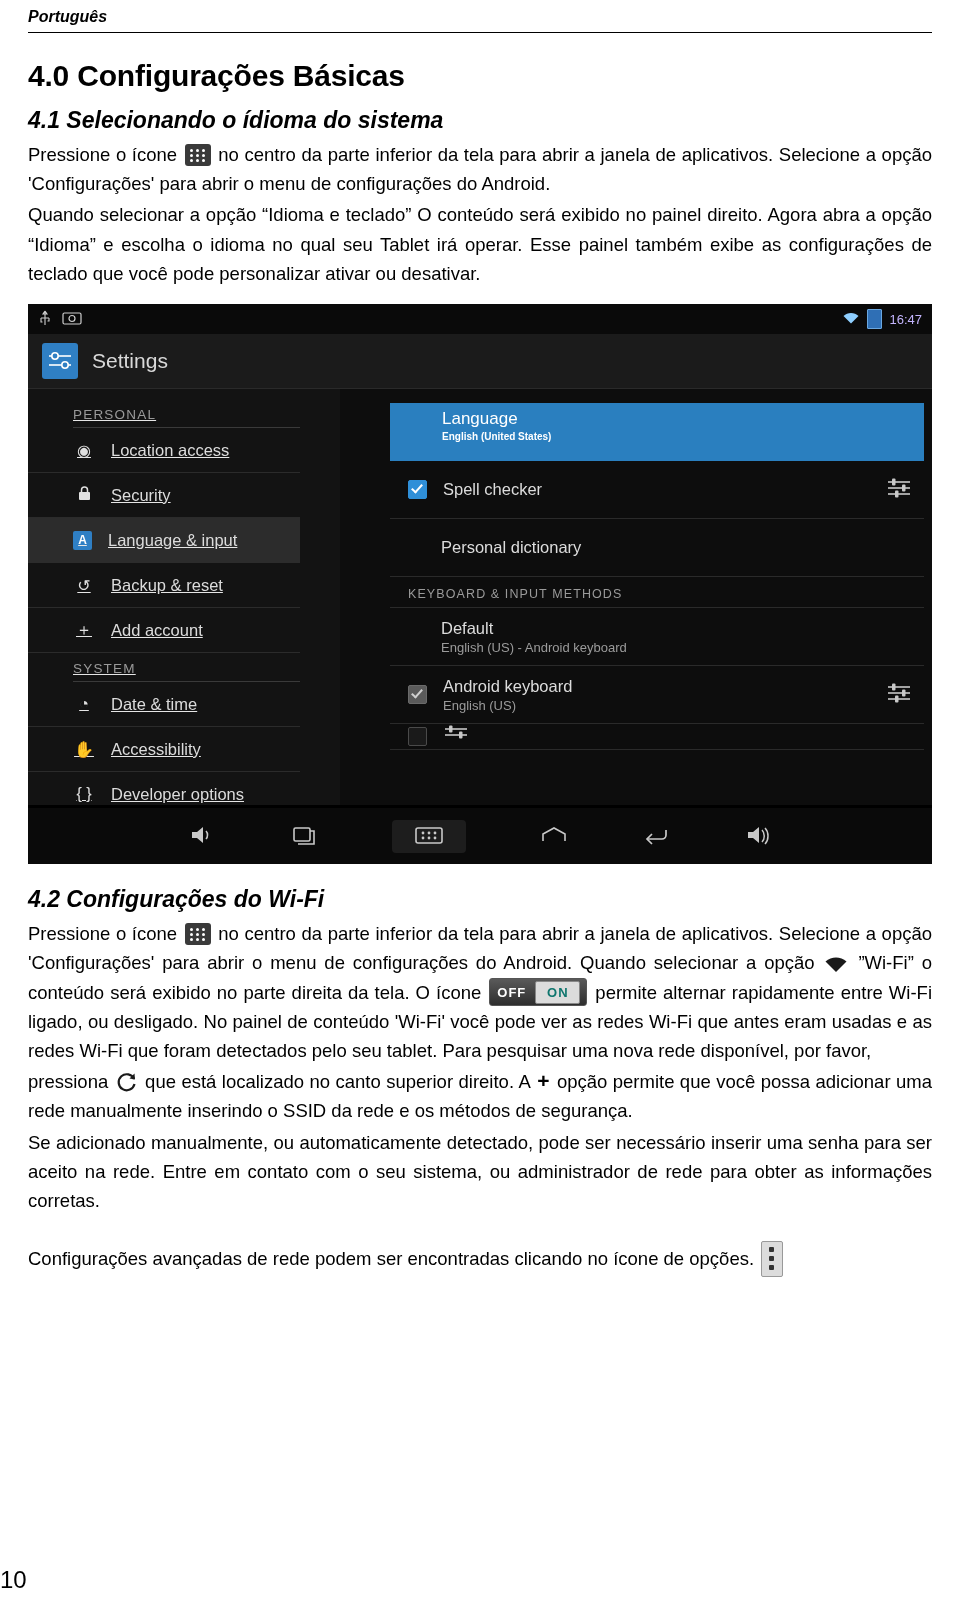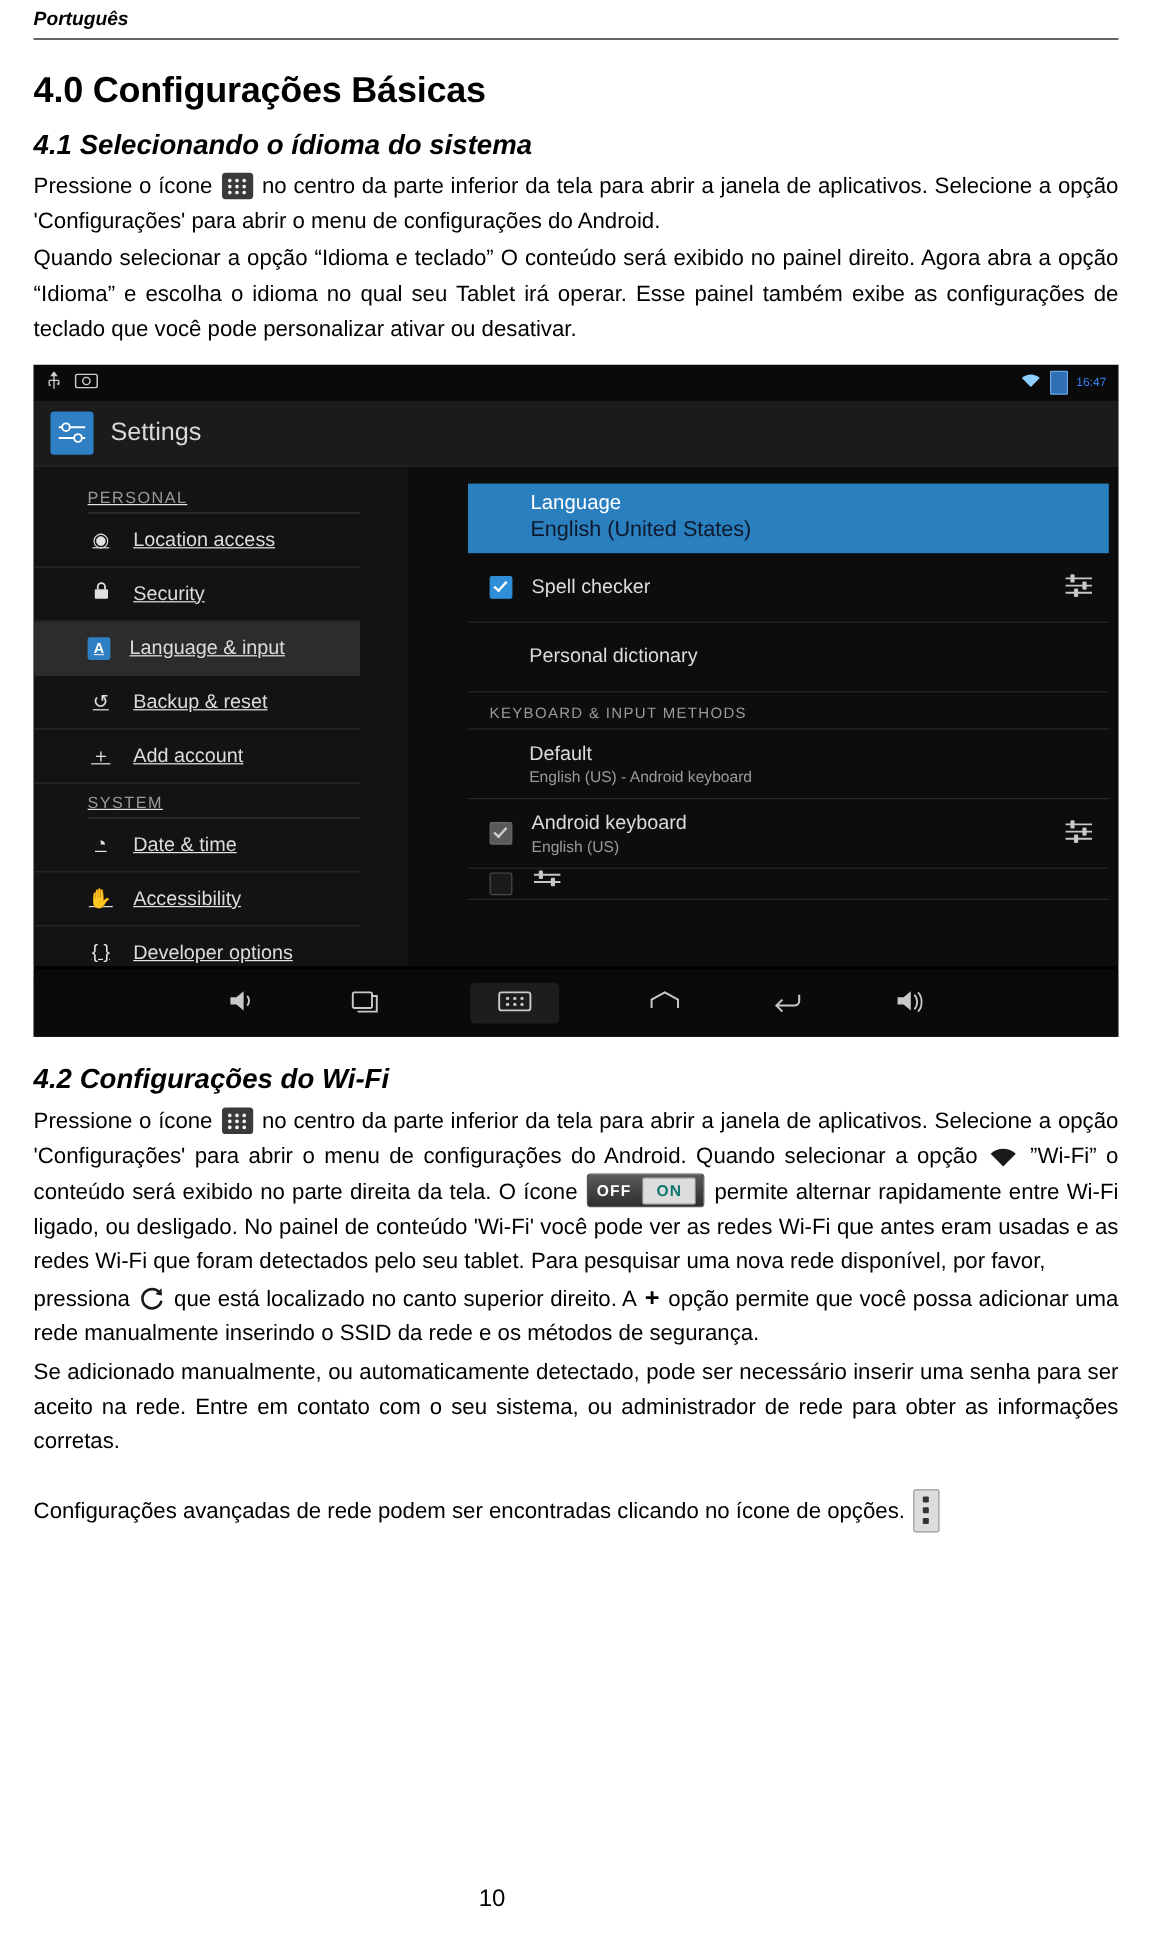--- a/index.html
+++ b/index.html
@@ -169,21 +169,21 @@
   .status-bar {
     height: 30px;
     background: #0a0a0a;
     display: flex;
     align-items: center;
     justify-content: space-between;
     padding: 0 10px;
   }
   .status-left { display: flex; align-items: center; gap: 10px; }
   .status-right { display: flex; align-items: center; gap: 7px; }
-  .status-clock { font-size: 10px; color: #3b82f6; }
+  .status-clock { font-size: 13px; color: #c4b5fd; }
   .batt {
     width: 13px; height: 18px;
     background: #2f6fb5;
     border: 1px solid #6aa7e0;
     border-radius: 1px;
     position: relative;
   }
 
   .sett-header {
     height: 54px;
@@ -264,21 +264,21 @@
     padding-left: 12px;
   }
   .lang-banner {
     margin: 14px 8px 0 38px;
     background: #2a7fbf;
     height: 58px;
     padding: 6px 0 0 52px;
     box-sizing: border-box;
   }
   .lang-banner .t1 { font-size: 17px; color: #ffffff; }
-  .lang-banner .t2 { font-size: 18px; color: #0f172a; margin-top: 2px; }
+  .lang-banner .t2 { font-size: 10px; color: #ffffff; margin-top: 2px; font-weight: bold; }
 
   .r-row {
     margin: 0 8px 0 38px;
     border-bottom: 1px solid #2a2a2a;
     display: flex;
     align-items: center;
     height: 58px;
     padding-left: 18px;
     box-sizing: border-box;
   }
@@ -337,22 +337,22 @@
     background: #1d1d1d;
     border-radius: 4px;
     padding: 4px 22px;
   }
   
   .page-number {
     position: absolute;
     bottom: 18px;
     left: 0;
     width: 820px;
-    text-align: center;
-    font-size: 20px;
+    text-align: left;
+    font-size: 24px;
   }
 </style>
 </head>
 <body>
 
 <div class="page">
 
   <div class="page-header">
     <div class="left">Português</div>
   </div>

